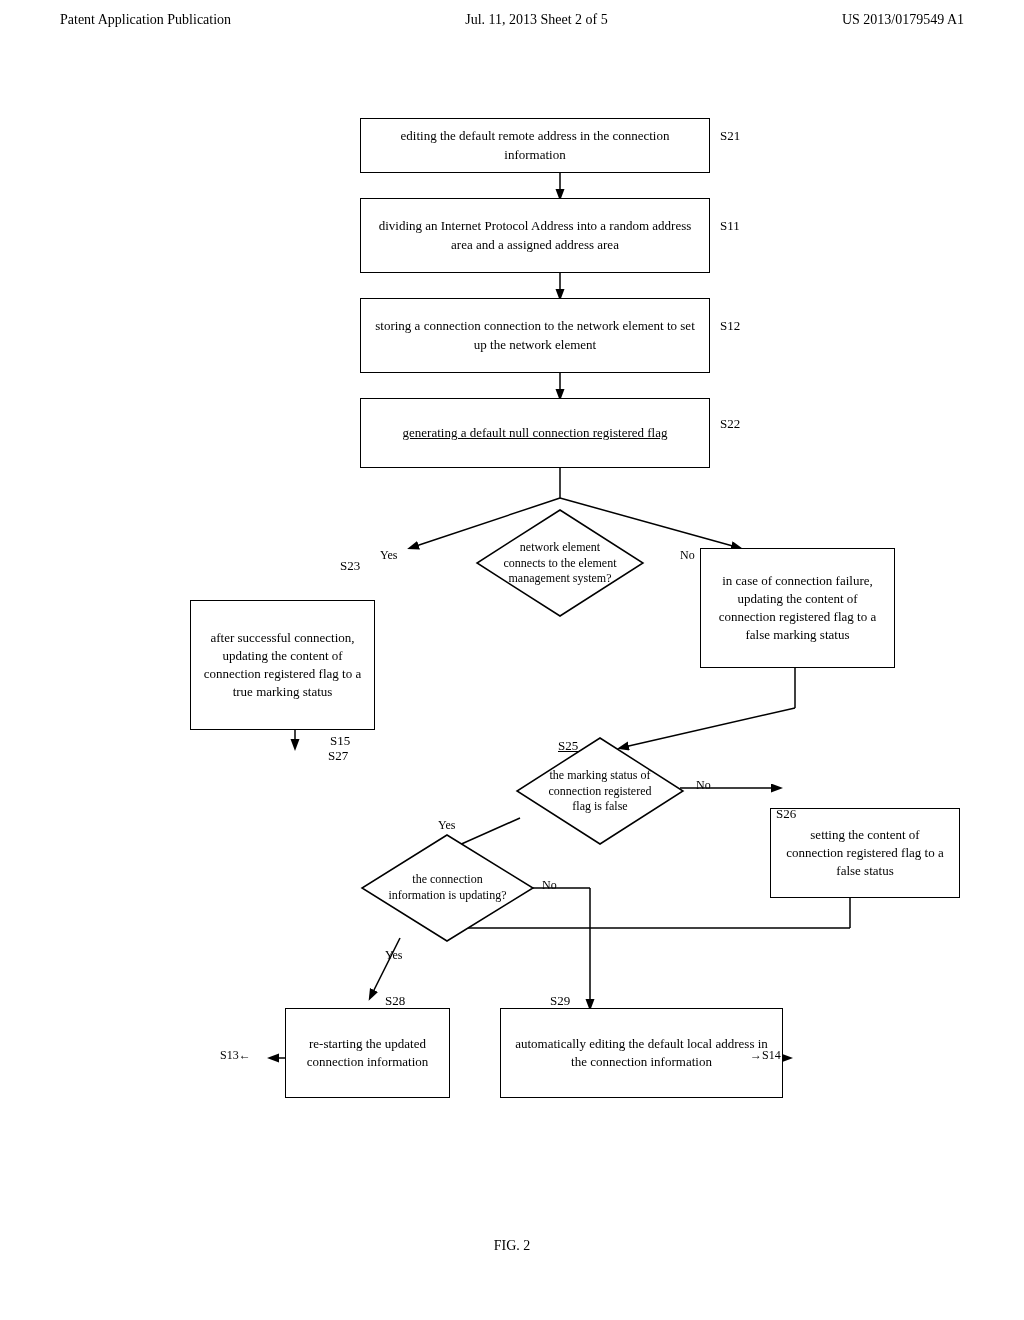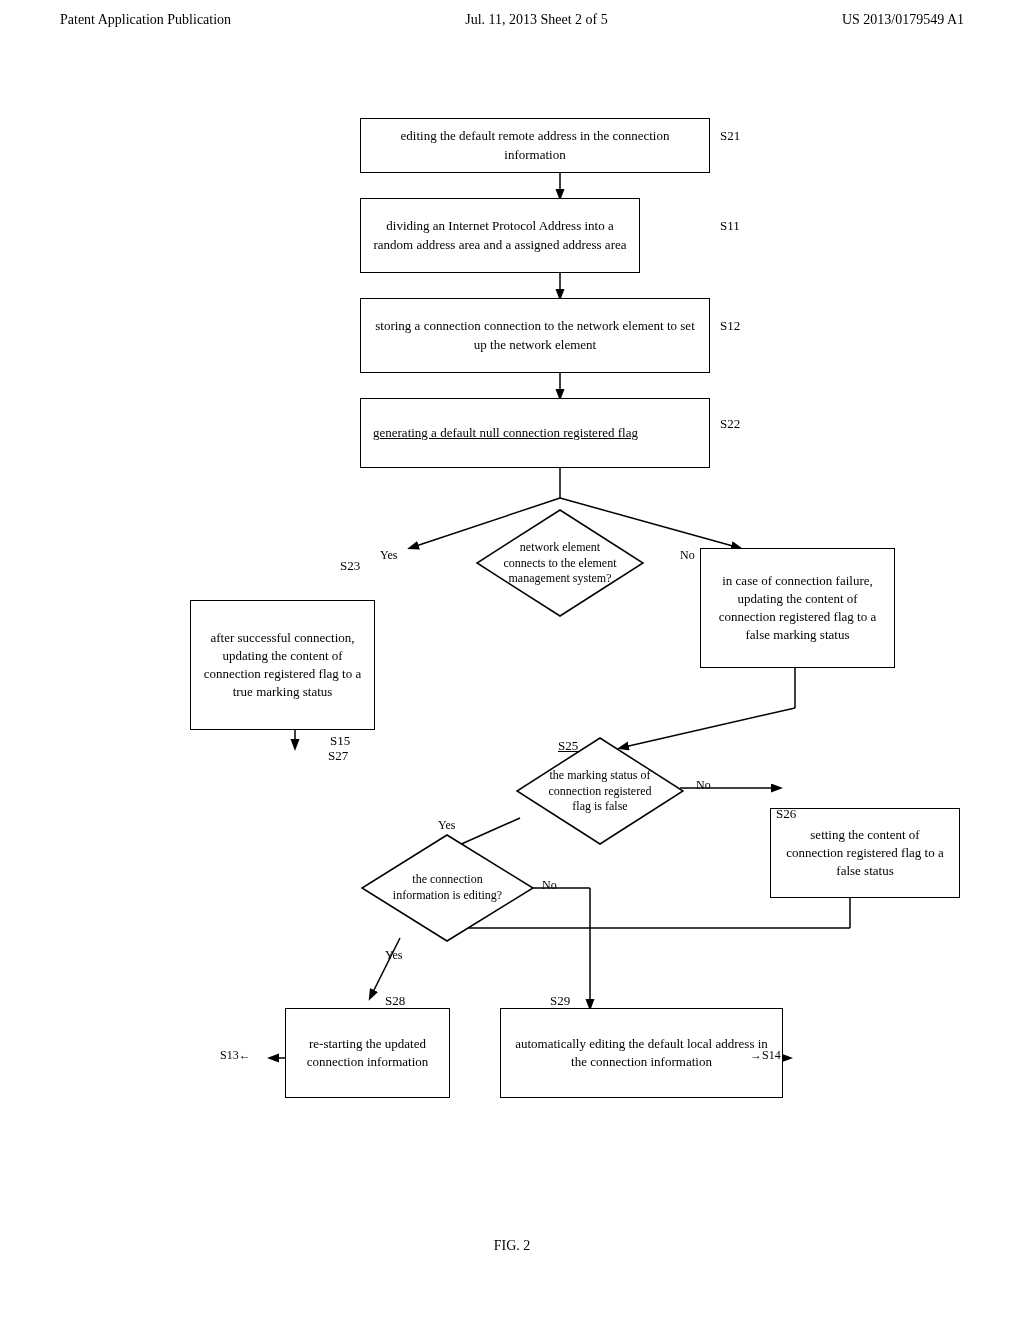--- a/index.html
+++ b/index.html
@@ -34,20 +34,21 @@
       height: 1150px;
     }
 
     
     .box {
       position: absolute;
       border: 1.5px solid #000;
       background: #fff;
       display: flex;
       align-items: center;
+      justify-content: center;
       text-align: center;
       font-size: 13px;
       line-height: 1.4;
       padding: 8px 12px;
     }
 
     .diamond {
       position: absolute;
       width: 160px;
       height: 100px;
@@ -154,21 +155,21 @@
 
       <line x1="670" y1="990" x2="730" y2="990" stroke="#000" stroke-width="1.5" marker-end="url(#arrow)"></line>
 
     </svg>
 
     <div class="box" style="left:300px; top:50px; width:350px; height:55px;">
       <span>editing the default remote address in the connection information</span>
     </div>
     <span class="step-label" style="left:660px; top:60px;">S21</span>
 
-    <div class="box" style="left:300px; top:130px; width:280px; height:75px;">
+    <div class="box" style="left:300px; top:130px; width:350px; height:75px;">
       <span>dividing an Internet Protocol Address into a random address area and a assigned address area</span>
     </div>
     <span class="step-label" style="left:660px; top:150px;">S11</span>
 
     <div class="box" style="left:300px; top:230px; width:350px; height:75px;">
       <span>storing a connection connection to the network element to set up the network element</span>
     </div>
     <span class="step-label" style="left:660px; top:250px;">S12</span>
 
     <div class="box" style="left:300px; top:330px; width:350px; height:70px;text-decoration:underline;">
@@ -217,21 +218,21 @@
     <span class="step-label" style="left:716px; top:738px;">S26</span>
 
     <span class="step-label" style="left:270px; top:665px;">S15</span>
 
     <span class="step-label" style="left:268px; top:680px;">S27</span>
 
     <div class="diamond" style="left:300px; top:765px; width:175px; height:110px;">
       <svg width="175" height="110" xmlns="http://www.w3.org/2000/svg">
         <polygon points="87,2 173,55 87,108 2,55" fill="white" stroke="black" stroke-width="1.5"></polygon>
       </svg>
-      <div class="diamond-text">the connection information is editing?</div>
+      <div class="diamond-text">the connection information is updating?</div>
     </div>
 
     <span class="label" style="left:325px; top:880px;">Yes</span>
 
     <span class="label" style="left:482px; top:810px;">No</span>
 
     <div class="box" style="left:225px; top:940px; width:165px; height:90px;">
       <span>re-starting the updated connection information</span>
     </div>
     <span class="step-label" style="left:325px; top:925px;">S28</span>

